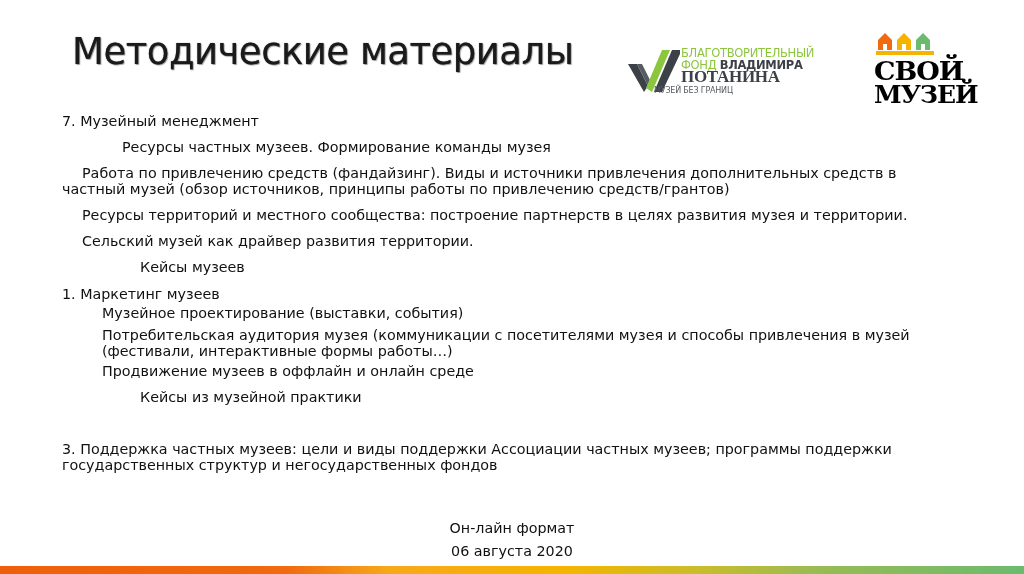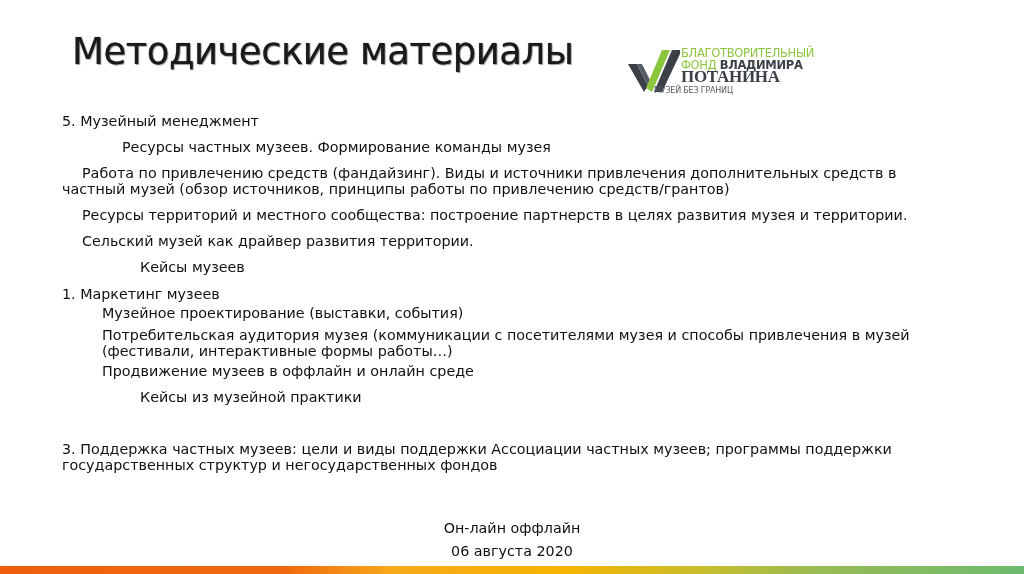--- a/index.html
+++ b/index.html
@@ -57,38 +57,48 @@
     </svg>
     <div class="t1">БЛАГОТВОРИТЕЛЬНЫЙ</div>
     <div class="t2">
       <span class="g">ФОНД</span>
       <span class="b">ВЛАДИМИРА</span>
     </div>
     <div class="t3">ПОТАНИНА</div>
     <div class="t4">МУЗЕЙ БЕЗ ГРАНИЦ</div>
   </div>
 
+  <div class="svoy">
+    <svg class="houses" width="60" height="26" viewBox="0 0 60 26">
+      <polygon points="2,10 9,3 16,10 16,20 11,20 11,14 7,14 7,20 2,20" fill="#f06a0f"></polygon>
+      <polygon points="21,10 28,3 35,10 35,20 30,20 30,14 26,14 26,20 21,20" fill="#f5b400"></polygon>
+      <polygon points="40,10 47,3 54,10 54,20 49,20 49,14 45,14 45,20 40,20" fill="#6bbb6e"></polygon>
+      <rect x="0" y="21" width="58" height="4" fill="#f5b400"></rect>
+    </svg>
+    <div class="w1">СВОЙ</div>
+    <div class="w2">МУЗЕЙ</div>
+  </div>
 
   <div class="body">
-    <div class="line" style="left:0; top:0;">5. Музейный менеджмент</div>
+    <div class="line" style="left:0; top:0;">7. Музейный менеджмент</div>
     <div class="line" style="left:20px; top:26px;margin-left:40px;">Ресурсы частных музеев. Формирование команды музея</div>
     <div class="line" style="left:20px; top:52px;">Работа по привлечению средств (фандайзинг). Виды и источники привлечения дополнительных средств в</div>
     <div class="line" style="left:0; top:68px;">частный музей (обзор источников, принципы работы по привлечению средств/грантов)</div>
     <div class="line" style="left:20px; top:94px;">Ресурсы территорий и местного сообщества: построение партнерств в целях развития музея и территории.</div>
     <div class="line" style="left:20px; top:120px;">Сельский музей как драйвер развития территории.</div>
     <div class="line" style="left:78px; top:146px;">Кейсы музеев</div>
 
     <div class="line" style="left:0; top:173px;">1. Маркетинг музеев</div>
     <div class="line" style="left:40px; top:192px;">Музейное проектирование (выставки, события)</div>
     <div class="line" style="left:40px; top:214px;">Потребительская аудитория музея (коммуникации с посетителями музея и способы привлечения в музей</div>
     <div class="line" style="left:40px; top:230px;">(фестивали, интерактивные формы работы…)</div>
     <div class="line" style="left:40px; top:250px;">Продвижение музеев в оффлайн и онлайн среде</div>
     <div class="line" style="left:78px; top:276px;">Кейсы из музейной практики</div>
 
     <div class="line" style="left:0; top:328px;">3. Поддержка частных музеев: цели и виды поддержки Ассоциации частных музеев; программы поддержки</div>
     <div class="line" style="left:0; top:344px;">государственных структур и негосударственных фондов</div>
   </div>
 
-  <div class="center" style="top:520px;">Он-лайн оффлайн</div>
+  <div class="center" style="top:520px;">Он-лайн формат</div>
   <div class="center" style="top:543px;">06 августа 2020</div>
 
   <div class="bar"></div>
 </div>
 
 </body></html>

